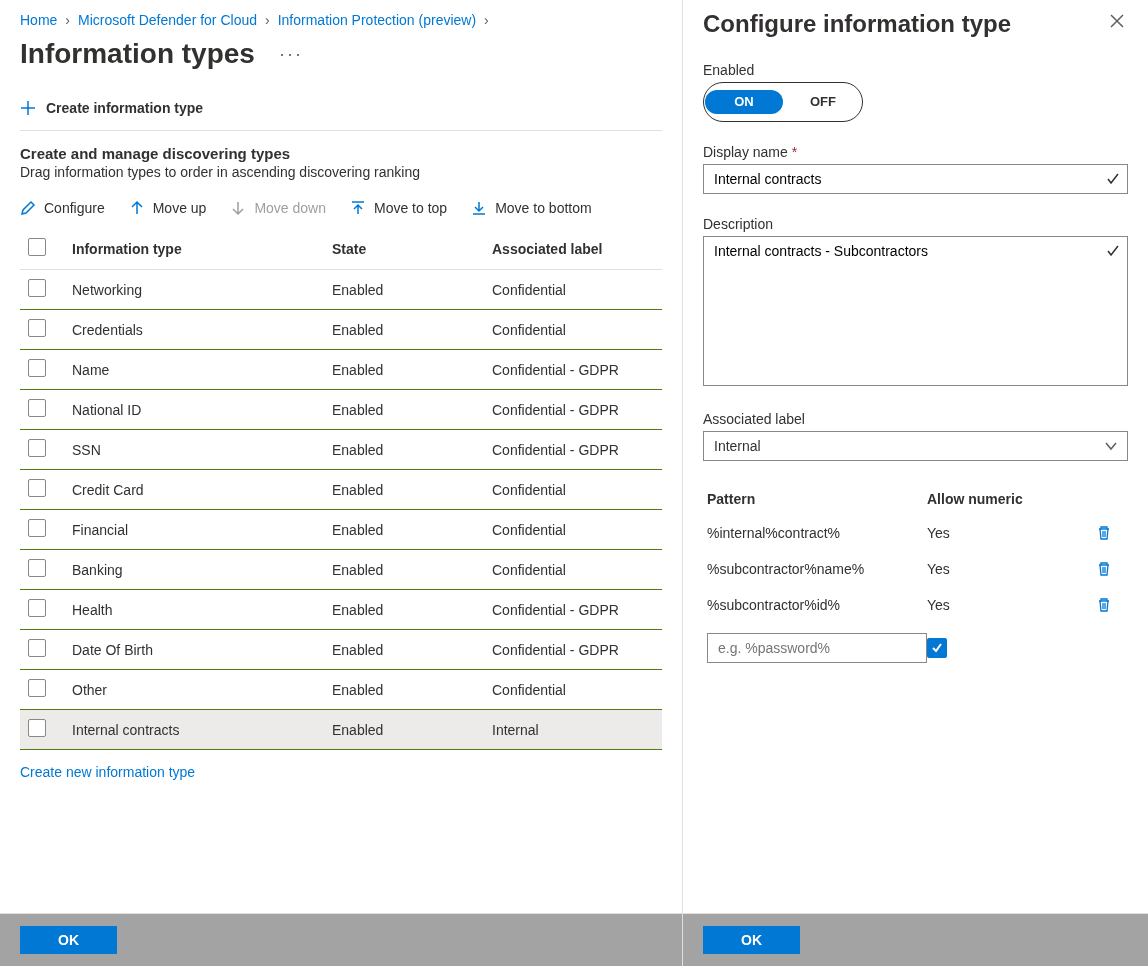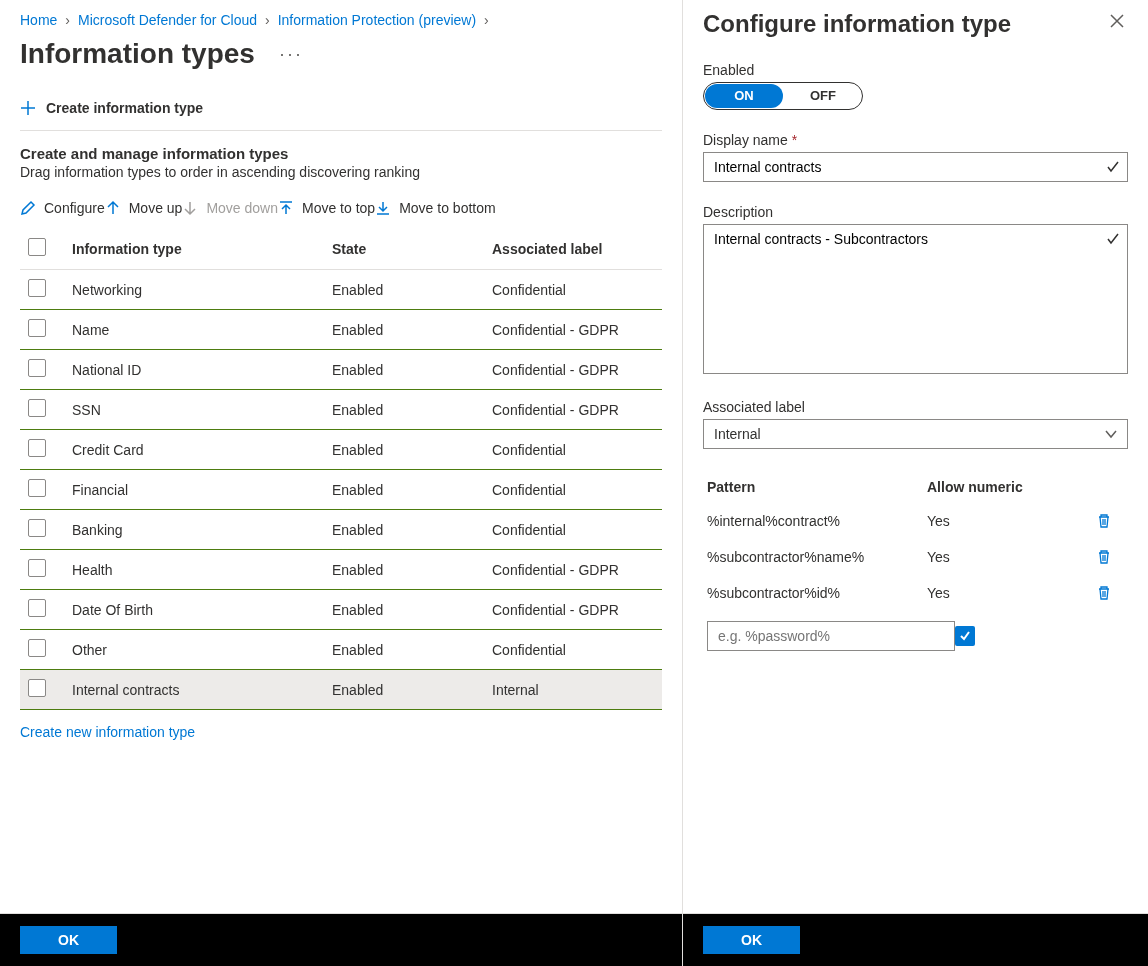--- a/index.html
+++ b/index.html
@@ -18,72 +18,72 @@
 
   
   .create-link { display:flex; align-items:center; gap:10px; margin-top:26px; color:#323130; cursor:pointer; padding:4px 0;font-weight:bold; }
   .plus-icon { color:#0078d4; }
   hr.div { border:none; border-top:1px solid #e1dfdd; margin:10px 0 14px 0; }
 
   .subtitle { font-weight:600; font-size:15px; margin-bottom:2px; }
   .subdesc { color:#323130; margin-bottom:20px; }
 
   
-  .toolbar { display:flex; align-items:center; margin-bottom:12px; }
+  .toolbar { display:flex; align-items:center; gap:24px; margin-bottom:12px; }
   .tb-btn { display:flex; align-items:center; gap:8px; cursor:pointer; color:#323130; }
   .tb-btn.disabled { color:#a19f9d; cursor:default; }
   .tb-btn .ic { color:#0078d4; }
   .tb-btn.disabled .ic { color:#a19f9d; }
 
   
   .tbl { width:100%; border-collapse:collapse; }
   .tbl th { text-align:left; font-weight:600; padding:10px 8px; border-bottom:1px solid #e1dfdd; }
   .tbl td { padding:9px 8px; border-bottom:1px solid #4d7c0f; }
   .tbl tr.selected td { background:#edebe9; }
   .chk { width:18px; height:18px; border:1px solid #8a8886; border-radius:2px; display:inline-block; background:#fff; cursor:pointer; }
   .col-chk { width:44px; }
   .col-name { width:260px; }
   .col-state { width:160px; }
 
   .link-blue { color:#0078d4; cursor:pointer; margin-top:14px; display:inline-block; }
 
-  .footer-bar { position:absolute; left:0; right:0; bottom:0; border-top:1px solid #e1dfdd; padding:12px 20px; background:#000000; }
+  .footer-bar { position:absolute; left:0; right:0; bottom:0; border-top:1px solid #e1dfdd; padding:12px 20px; background:#a3a3a3; }
   .btn-primary { background:#0078d4; color:#fff; border:none; padding:6px 38px; font-size:14px; font-weight:600; cursor:pointer; }
 
   
   .panel-title-row { display:flex; align-items:flex-start; justify-content:space-between; }
   h2.panel-title { font-size:24px; font-weight:600; margin:0 0 24px 0; }
   .close-x { cursor:pointer; color:#605e5c; font-size:18px; padding:4px; }
 
   .field-label { font-size:14px; margin-bottom:4px; }
   .req { color:#a4262c; }
 
   
-  .toggle { display:inline-flex; align-items:center; border:1px solid #323130; border-radius:999px; width:160px; height:28px; overflow:hidden; cursor:pointer; }
+  .toggle { display:inline-flex; align-items:center; border:1px solid #323130; border-radius:999px; width:160px; height:40px; overflow:hidden; cursor:pointer; }
   .toggle .seg { flex:1; text-align:center; font-size:13px; font-weight:600; line-height:26px; }
   .toggle .on { background:#0078d4; color:#fff; border-radius:999px; margin:1px; height:24px; line-height:24px; }
   .toggle .off { color:#323130; }
 
   .input-row { position:relative; }
   .txt-input { width:100%; border:1px solid #8a8886; padding:6px 30px 6px 10px; font-size:14px; font-family:inherit; }
   .input-check { position:absolute; right:8px; top:8px; color:#323130; }
   .textarea { width:100%; border:1px solid #8a8886; padding:6px 30px 6px 10px; font-size:14px; font-family:inherit; height:150px; resize:none; }
   .select { width:100%; border:1px solid #8a8886; padding:6px 30px 6px 10px; font-size:14px; background:#fff; position:relative; cursor:pointer; }
   .chev { position:absolute; right:10px; top:8px; color:#605e5c; }
 
   .section-gap { height:22px; }
 
   
   .pat-head { display:flex; font-weight:600; padding:8px 4px; }
   .pat-row { display:flex; align-items:center; padding:10px 4px; }
   .pat-col1 { flex:0 0 220px; }
   .pat-col2 { flex:1; }
   .pat-col3 { flex:0 0 28px; text-align:right; }
   .trash { color:#0078d4; cursor:pointer; }
-  .pat-input { width:248px; border:1px solid #8a8886; padding:6px 10px; font-size:14px; font-family:inherit; }
+  .pat-input { width:220px; border:1px solid #8a8886; padding:6px 10px; font-size:14px; font-family:inherit; }
   .chk-filled { width:20px; height:20px; background:#0078d4; display:inline-flex; align-items:center; justify-content:center; color:#fff; cursor:pointer; border-radius:2px; }
 
   svg { display:block; }
 </style>
 </head>
 <body>
 
 <div class="app">
 
   <div class="left-pane">
@@ -105,21 +105,21 @@
       <span class="plus-icon">
         <svg width="16" height="16" viewBox="0 0 16 16">
             <path d="M8 1v14M1 8h14" stroke="#0078d4" stroke-width="1.5"></path>
           </svg>
       </span>
       <span>Create information type</span>
     </div>
 
     <hr class="div">
 
-    <div class="subtitle">Create and manage information types</div>
+    <div class="subtitle">Create and manage discovering types</div>
     <div class="subdesc">Drag information types to order in ascending discovering ranking</div>
 
     <div class="toolbar">
       <div class="tb-btn">
         <span class="ic">
           <svg width="16" height="16" viewBox="0 0 16 16">
               <path d="M2 14l1-4 8-8 3 3-8 8-4 1z" fill="none" stroke="#0078d4" stroke-width="1.5"></path>
             </svg>
         </span>
         <span>Configure</span>
@@ -164,20 +164,26 @@
           <th class="col-chk"><span class="chk"></span></th>
           <th class="col-name">Information type</th>
           <th class="col-state">State</th>
           <th>Associated label</th>
         </tr>
       </thead>
       <tbody id="rows-body">
           <tr>
             <td><span class="chk"></span></td>
             <td>Networking</td>
+            <td>Enabled</td>
+            <td>Confidential</td>
+          </tr>
+          <tr>
+            <td><span class="chk"></span></td>
+            <td>Credentials</td>
             <td>Enabled</td>
             <td>Confidential</td>
           </tr>
           <tr>
             <td><span class="chk"></span></td>
             <td>Name</td>
             <td>Enabled</td>
             <td>Confidential - GDPR</td>
           </tr>
           <tr>

